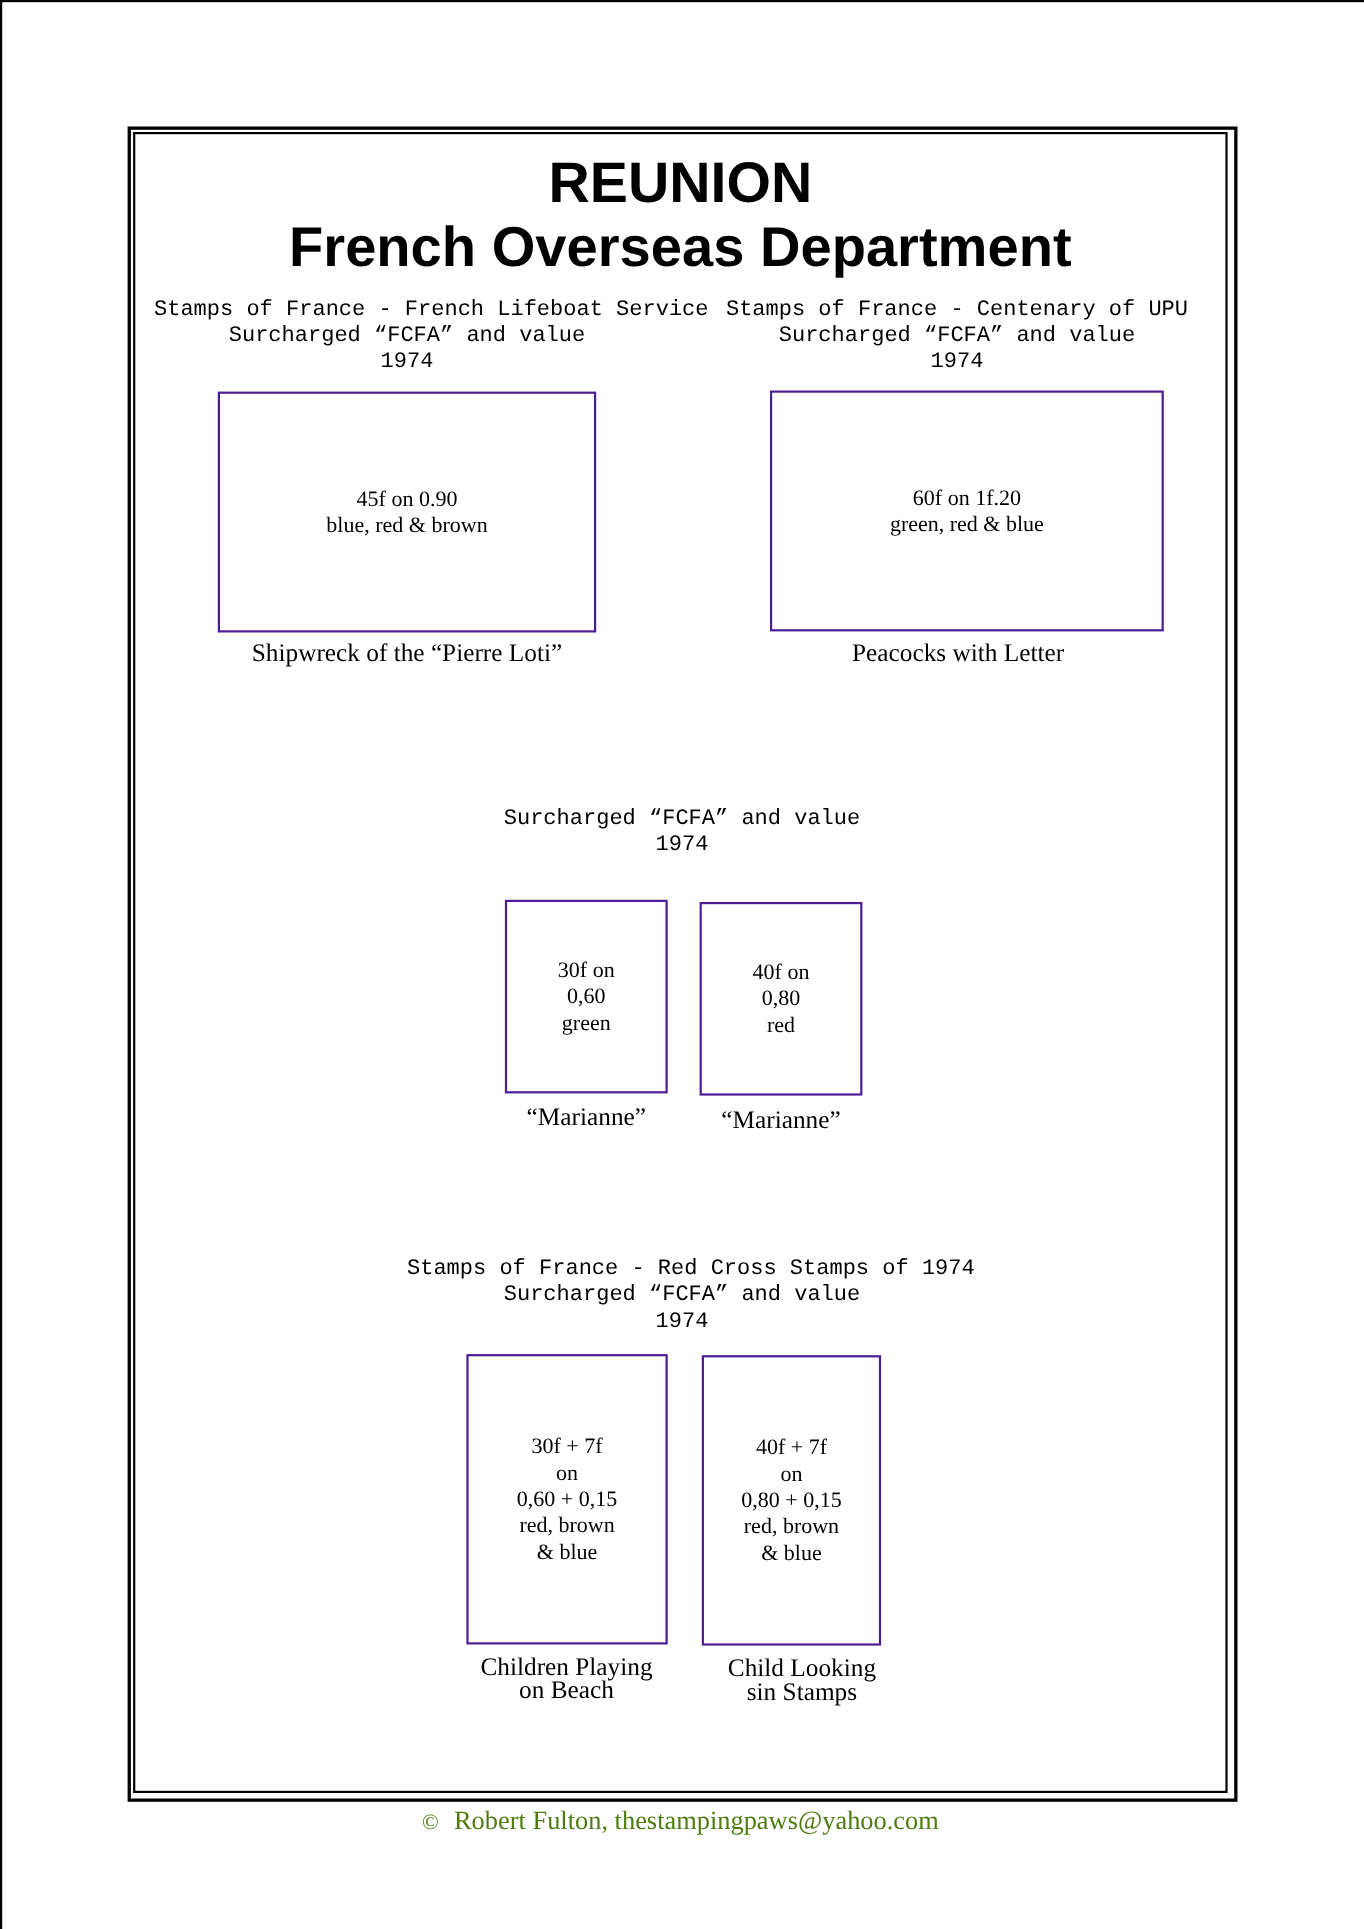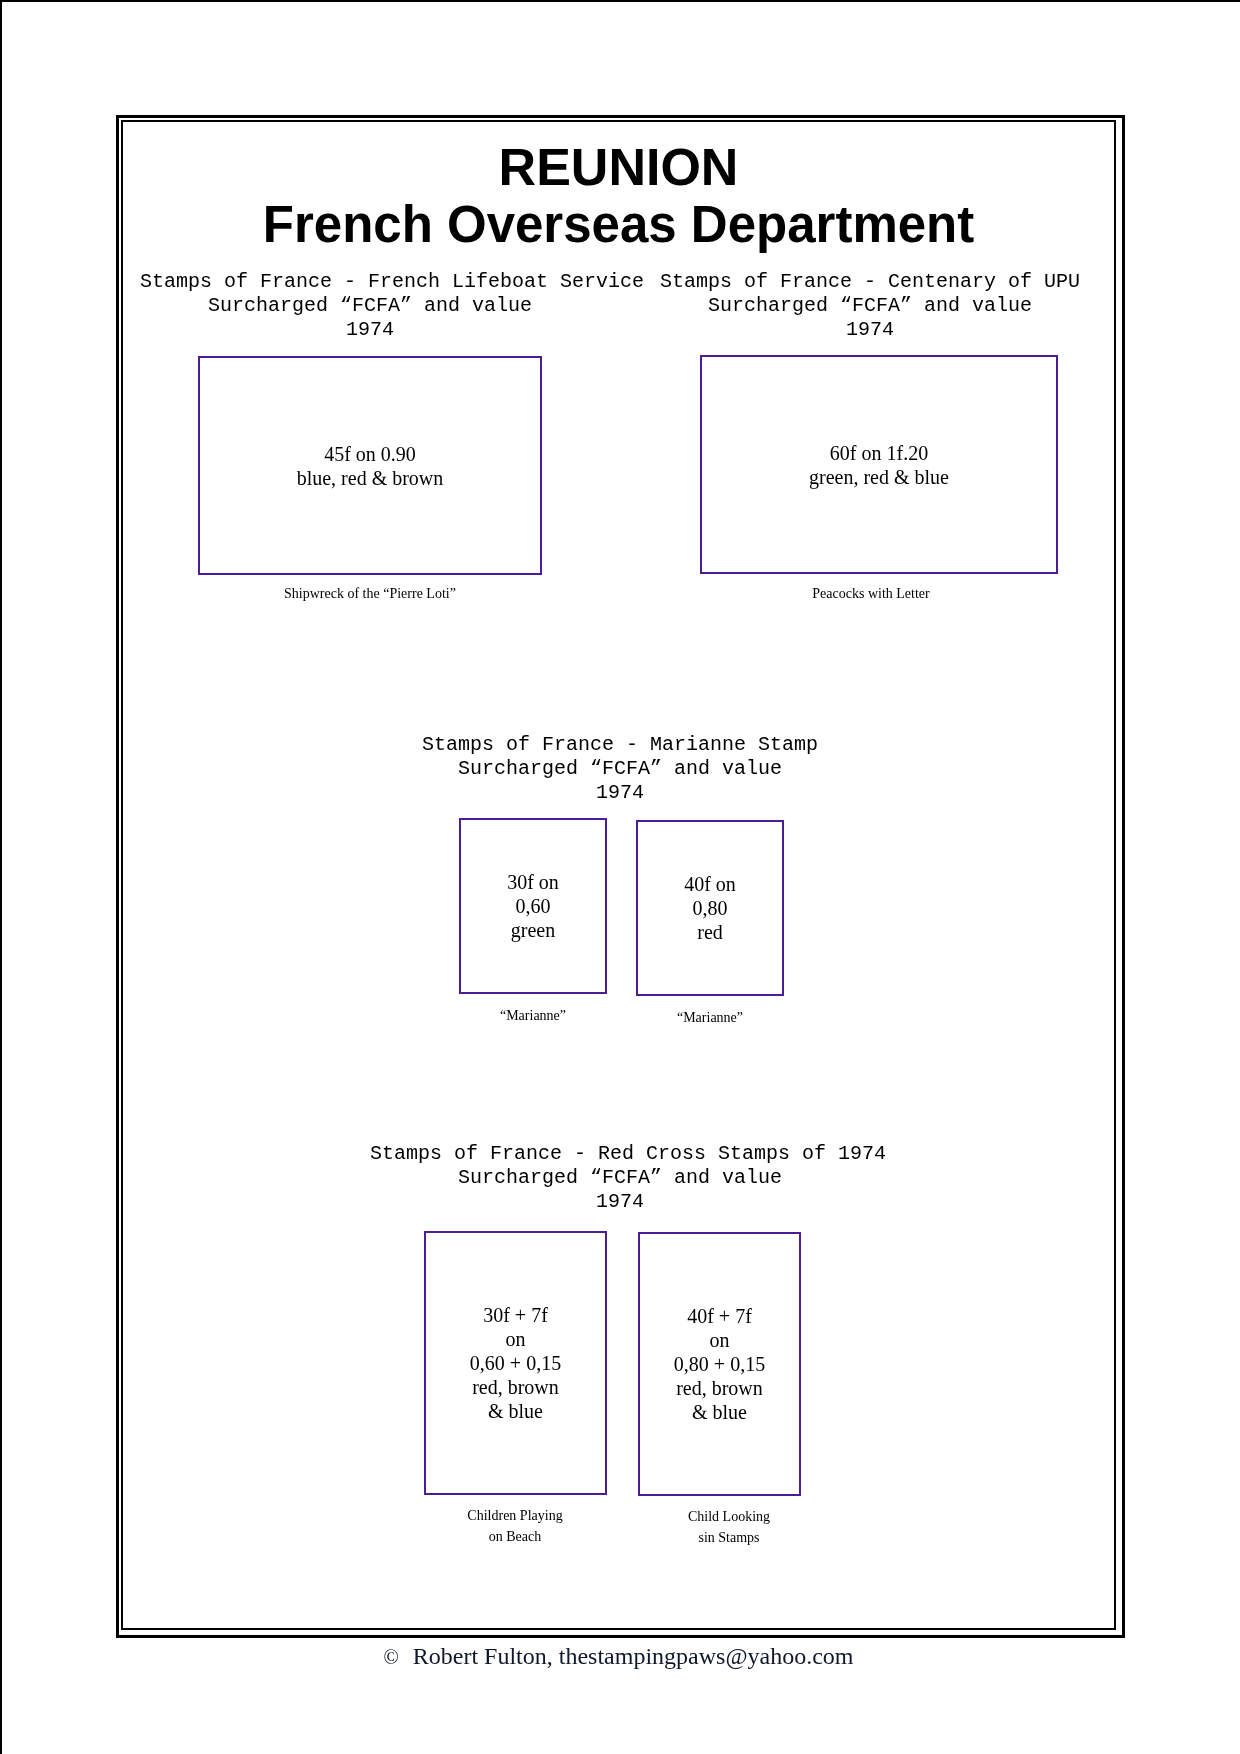--- a/index.html
+++ b/index.html
@@ -13,24 +13,24 @@
     .title-1 { top: 142px; font-size: 52px; line-height: 50px; }
     .title-2 { top: 200px; font-size: 51px; line-height: 50px; }
     .sec-head { position: absolute; text-align: center; font-family: Liberation Mono, monospace;
                 font-size: 20px; line-height: 24px; color: #000; }
     .sec-head div { white-space: nowrap; }
     .stamp { position: absolute; border: 2px solid #4c1d95; box-sizing: border-box; display: flex;
              align-items: center; justify-content: center; text-align: center;
              font-family: "Liberation Serif", serif; font-size: 20px; line-height: 24px; color: #000; }
     .stamp .inner div { white-space: nowrap; }
     .caption { position: absolute; text-align: center; font-family: "Liberation Serif", serif;
-               font-size: 14px; line-height: 21px; color: #000; }
+               font-size: 23px; line-height: 21px; color: #000; }
     .caption div { white-space: nowrap; }
     .footer { position: absolute; left: 121px; width: 995px; top: 1641px; text-align: center;
-              font-family: "Liberation Serif", serif; font-size: 24px; line-height: 30px; color: #0f172a; }
+              font-family: "Liberation Serif", serif; font-size: 24px; line-height: 30px; color: #4d7c0f; }
     .footer .copy { font-size: 20px; margin-right: 14px; }
   </style>
 </head>
 <body>
 
 <div class="page-edge-top"></div>
 <div class="page-edge-left"></div>
 
 <div class="frame-outer"></div>
 <div class="frame-inner"></div>
@@ -62,21 +62,20 @@
   <div class="inner">
     <div>60f on 1f.20</div>
     <div>green, red &amp; blue</div>
   </div>
 </div>
 <div class="caption" style="left:671px; width:400px; top:583px;">
   <div>Peacocks with Letter</div>
 </div>
 
 <div class="sec-head" style="left:390px; width:460px; top:733px;">
-  <div>Stamps of France - Marianne Stamp</div>
   <div>Surcharged “FCFA” and value</div>
   <div>1974</div>
 </div>
 <div class="stamp" style="left:459px; top:818px; width:148px; height:176px;">
   <div class="inner">
     <div>30f on</div>
     <div>0,60</div>
     <div>green</div>
   </div>
 </div>

